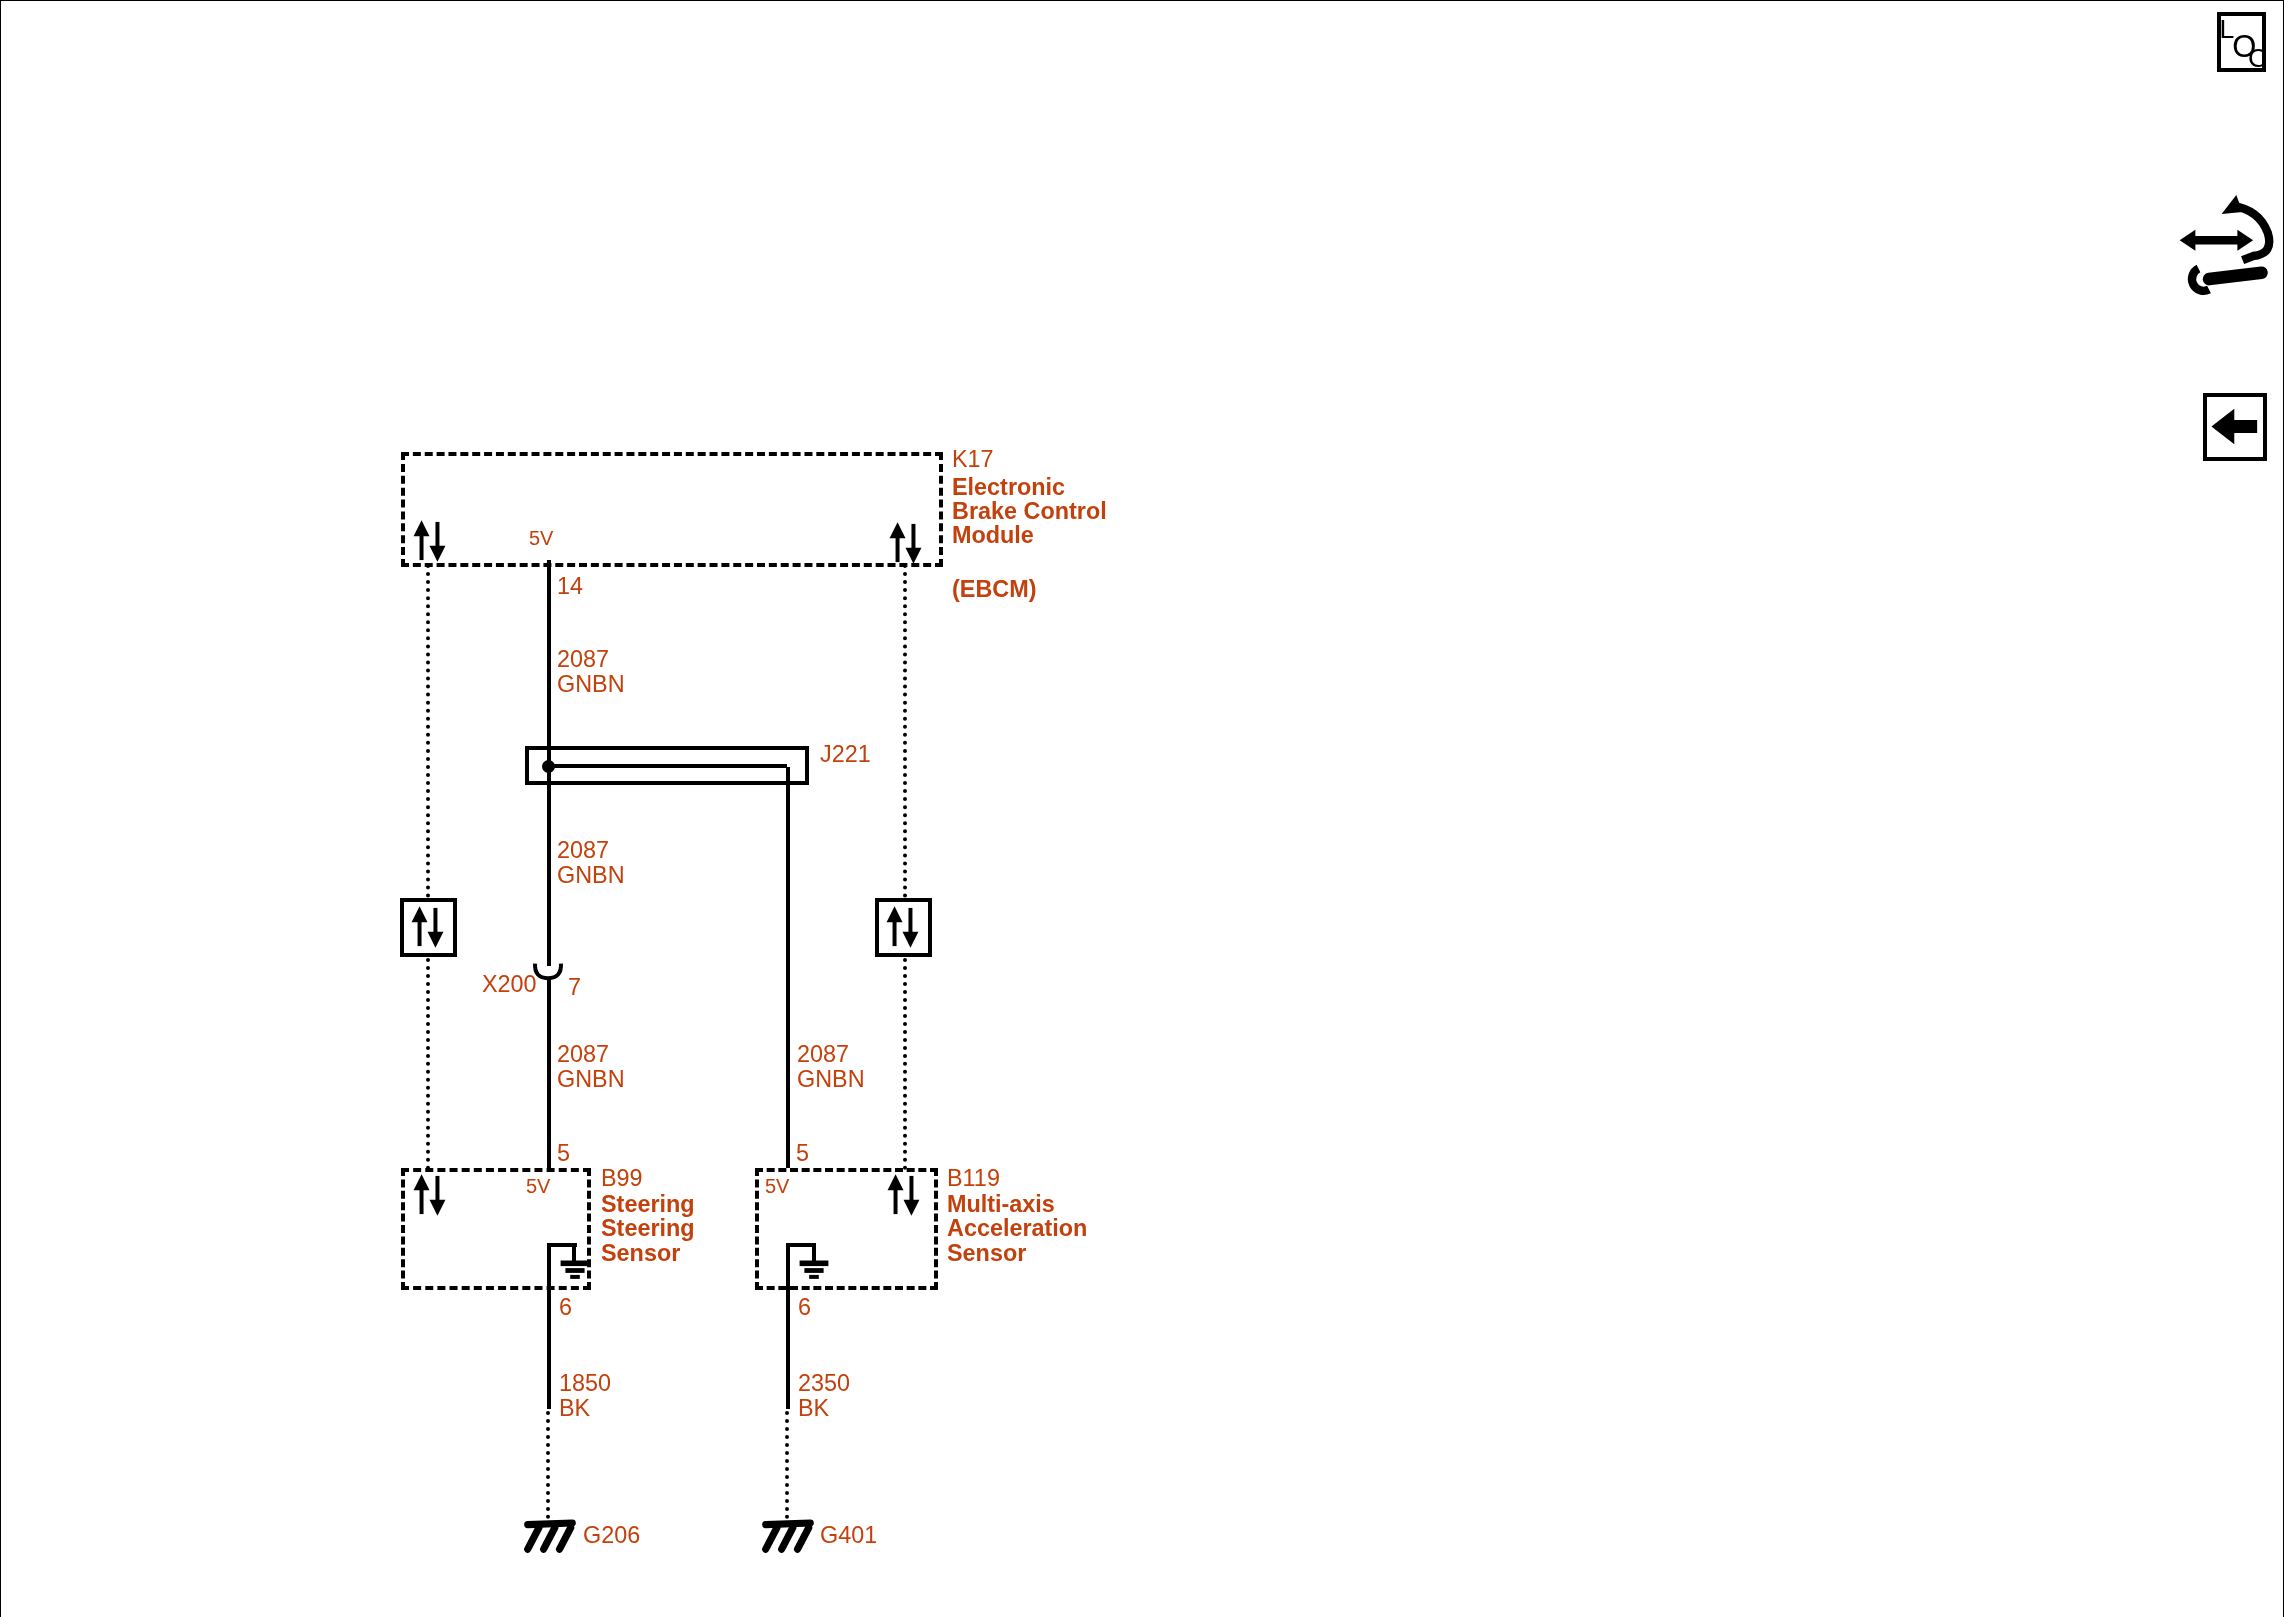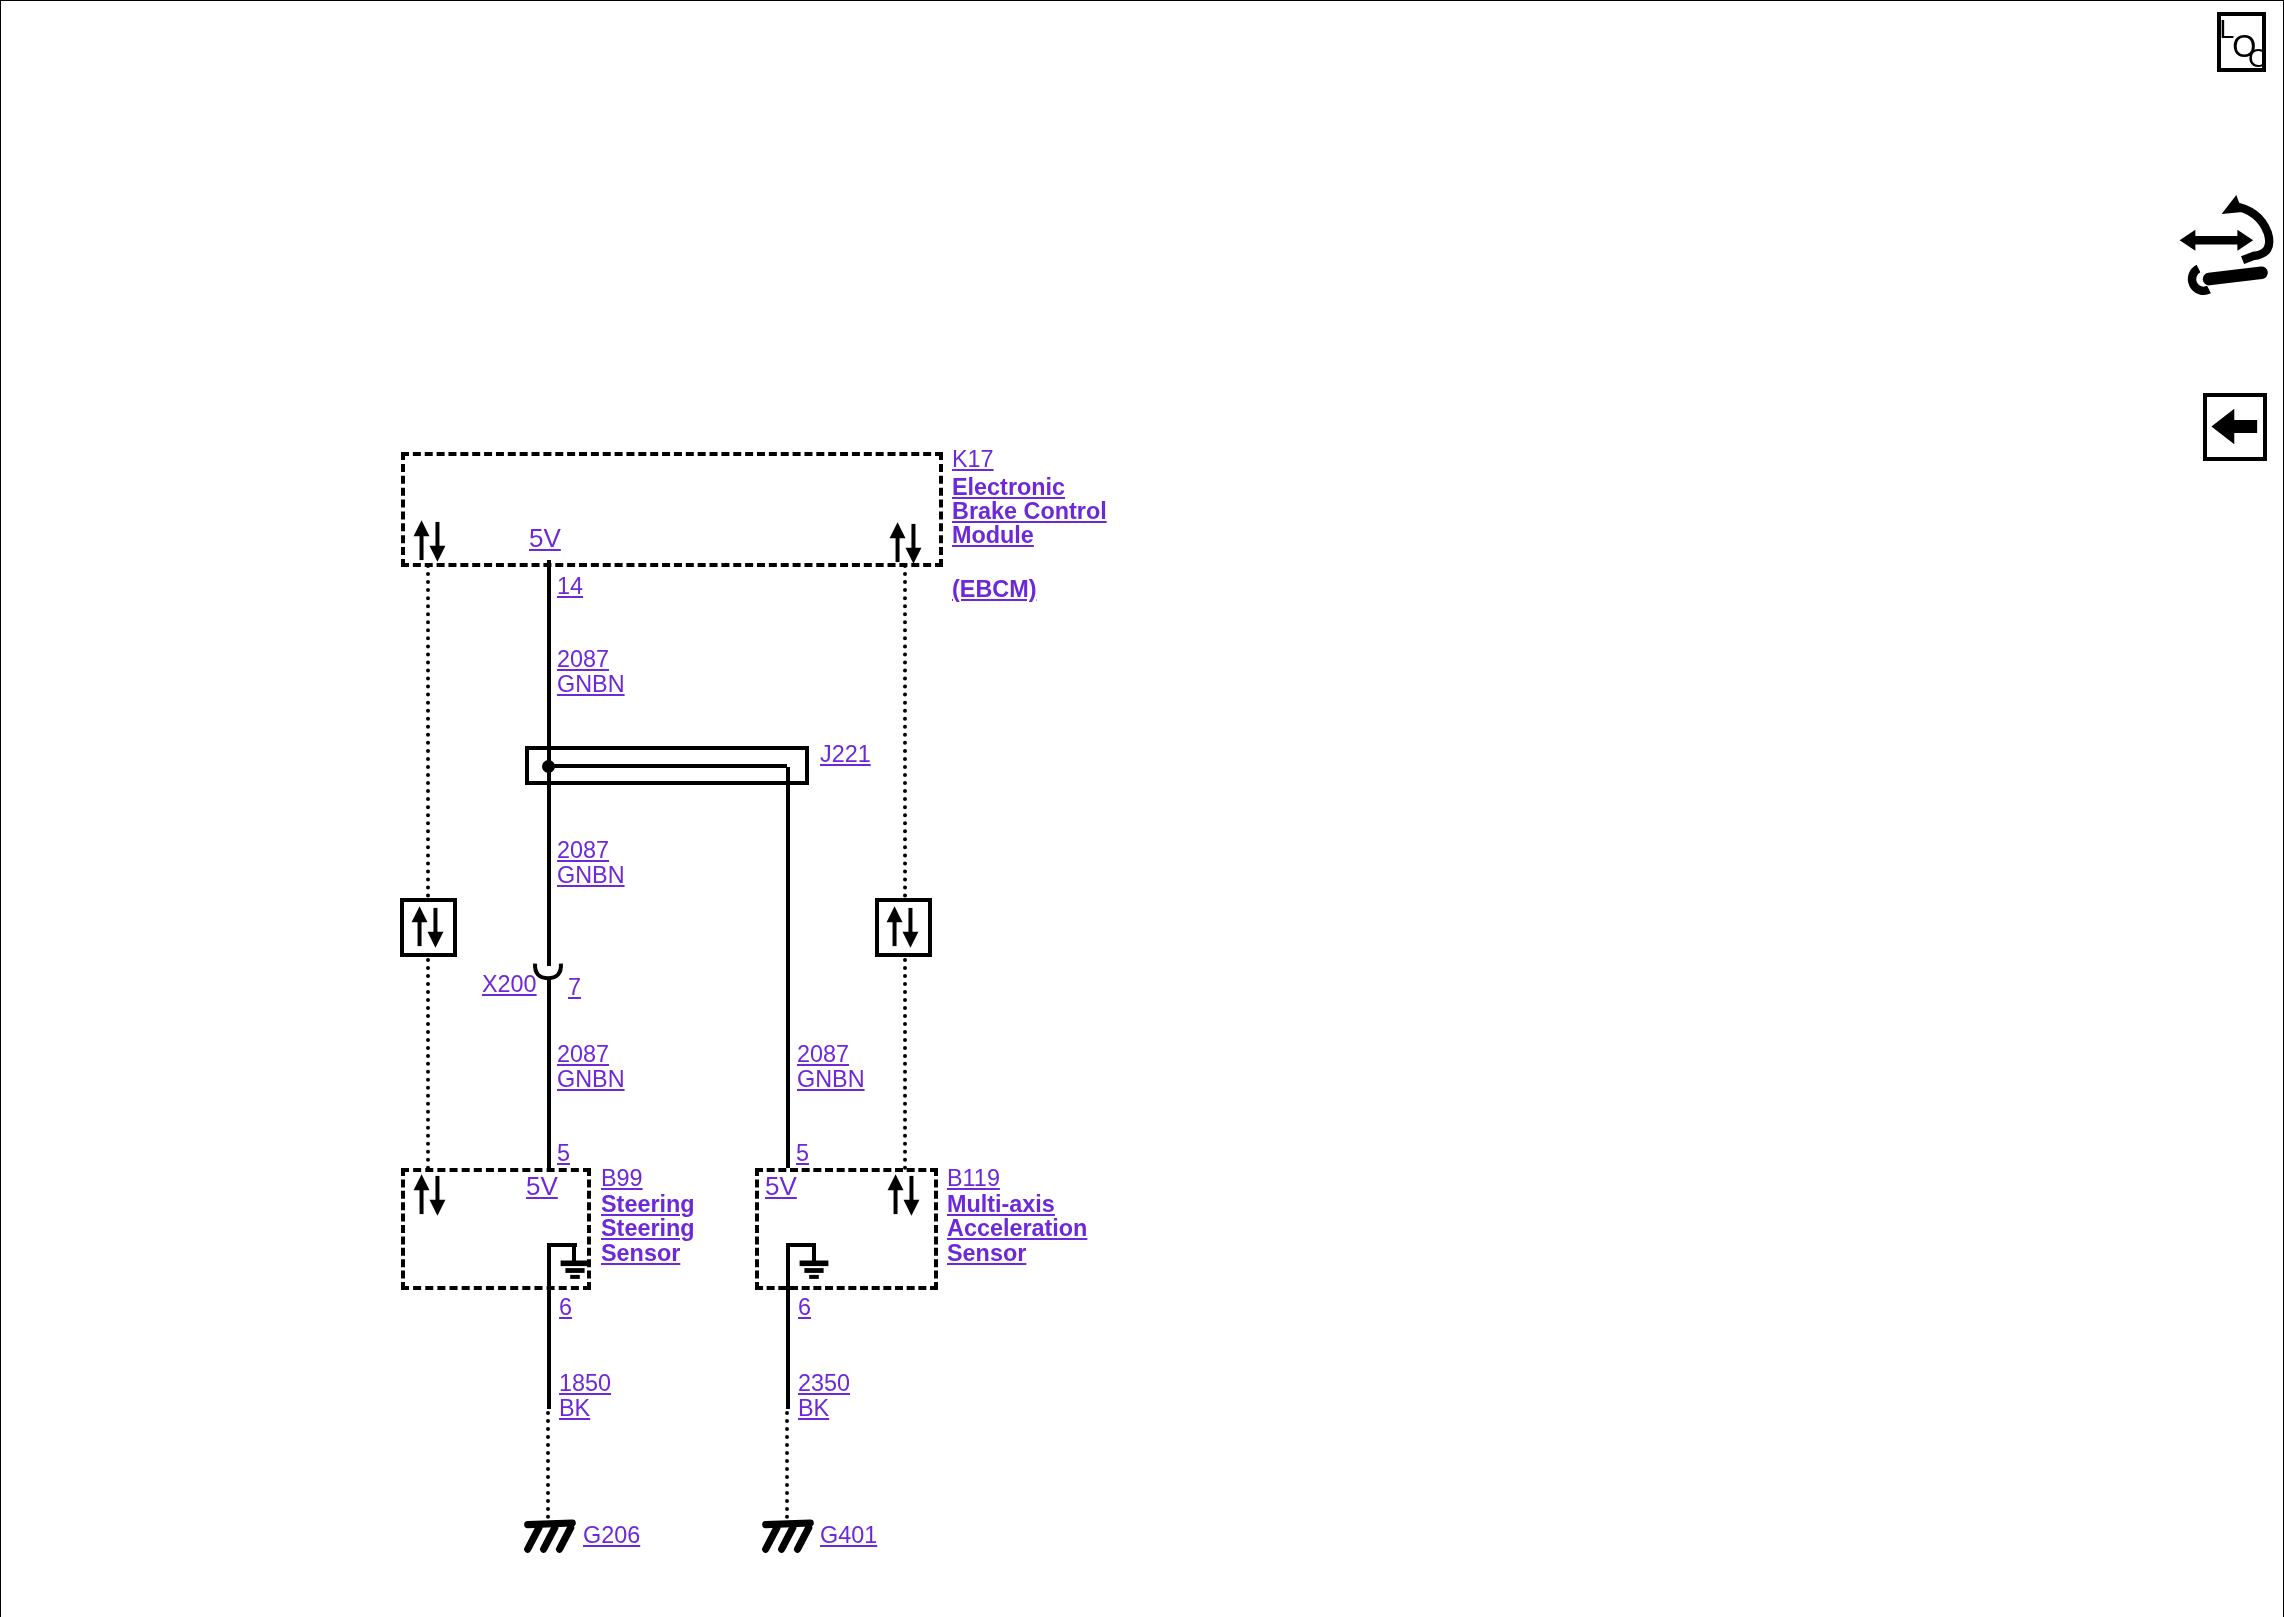--- a/index.html
+++ b/index.html
@@ -6,23 +6,23 @@
   #canvas{
     position:relative;
     width:2284px;height:1618px;
     box-sizing:border-box;
     border:1.6px solid #000;
     background:#fff;
     font-family:"Liberation Sans", sans-serif;
     color:#000;
     overflow:hidden;
   }
-  .lbl{position:absolute;font-size:23.4px;line-height:25px;white-space:nowrap;color:#6d28d9;text-decoration:underline;}
+  .lbl{position:absolute;font-size:23.4px;line-height:25px;white-space:nowrap;color:#c2410c;}
   .lbl.bold{font-weight:bold;}
-  .lbl.big{font-size:26px;}
+  .lbl.big{font-size:20px;}
   .vwire{position:absolute;width:4px;background:#000;}
   .hwire{position:absolute;height:4px;background:#000;}
   .vdot{position:absolute;width:0;border-left:4.8px dotted #000;}
   .dashbox{position:absolute;border:4px dashed #000;background:transparent;}
   .solidbox{position:absolute;border:4px solid #000;background:transparent;}
   .dot{position:absolute;width:13px;height:13px;border-radius:50%;background:#000;}
   svg{position:absolute;overflow:visible;}
   .iconbox{position:absolute;border:4.8px solid #000;background:#fff;}
 </style>
 </head>

